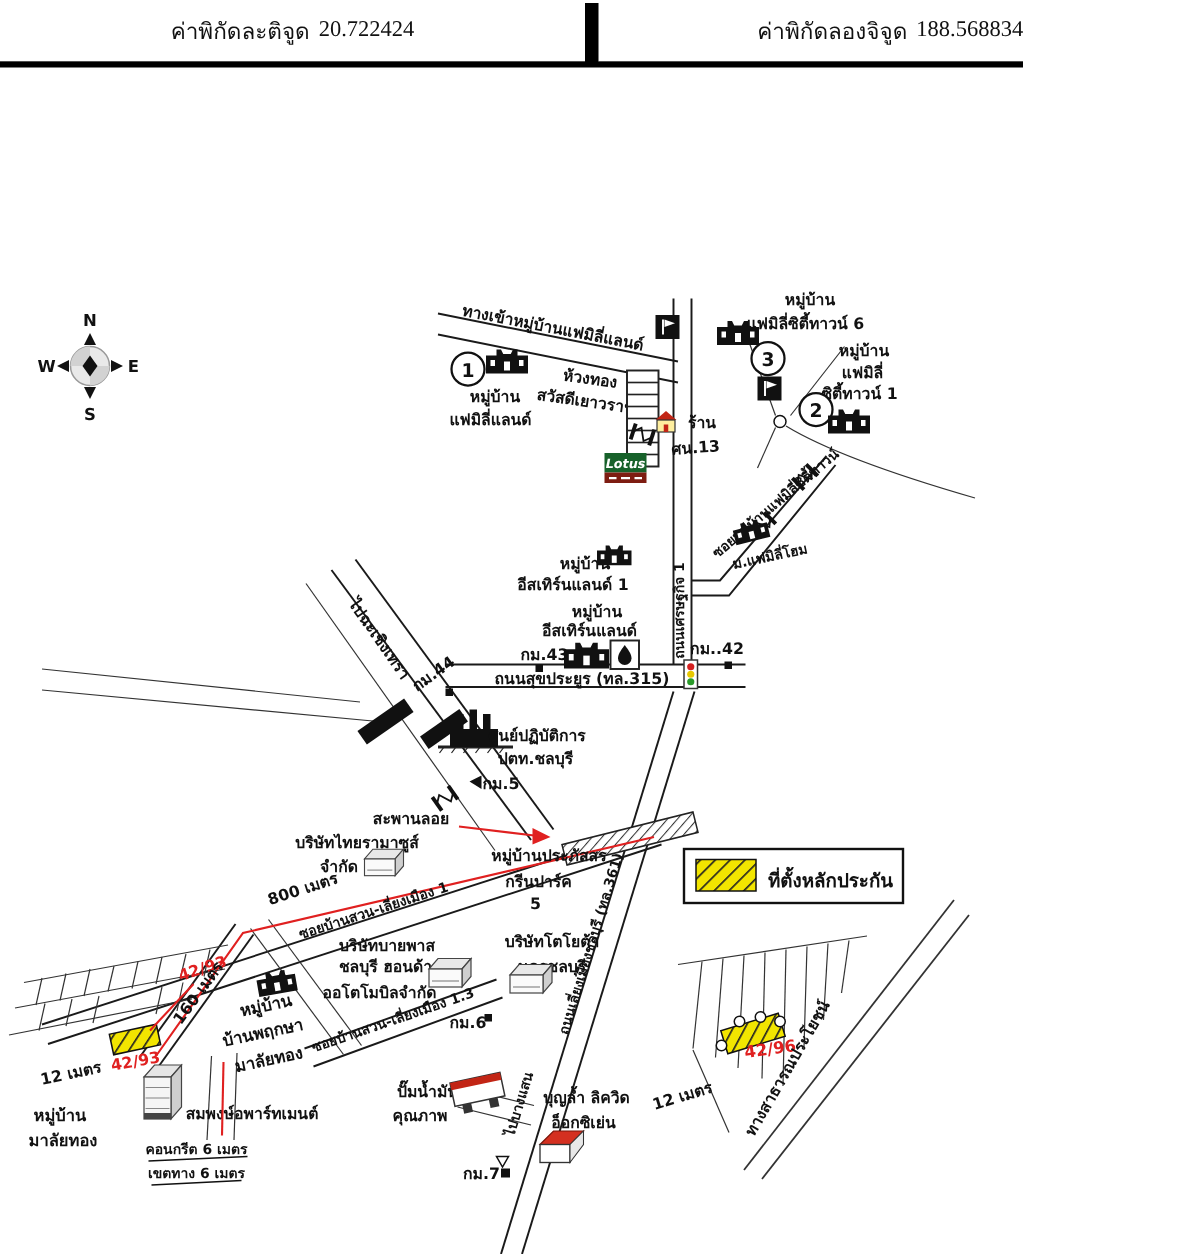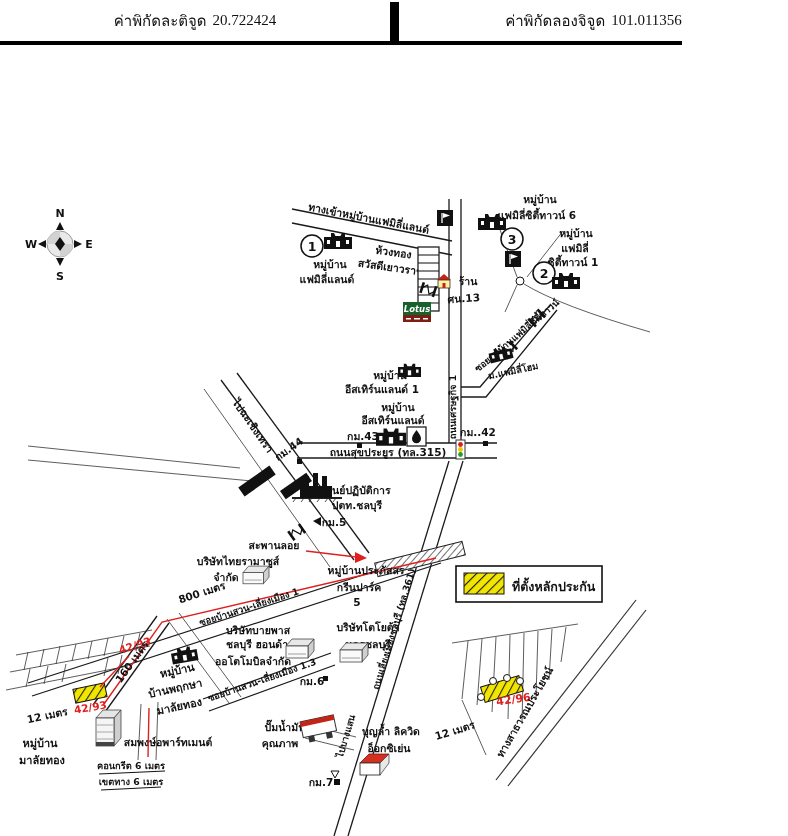--- a/index.html
+++ b/index.html
@@ -26,21 +26,21 @@
 <div class="page">
 
   <div class="hdr">
     <div class="hcell left">
       <span>ค่าพิกัดละติจูด</span>
       <span>20.722424</span>
     </div>
     <div class="hbar"></div>
     <div class="hcell right">
       <span>ค่าพิกัดลองจิจูด</span>
-      <span>101.011356</span>
+      <span>188.568834</span>
     </div>
   </div>
   <div class="hrule"></div>
 
   <svg width="788" height="836" viewBox="0 0 788 836">
     <defs>
       <pattern id="hy" width="7" height="7" patternUnits="userSpaceOnUse" patternTransform="rotate(45)">
         <rect width="7" height="7" fill="#f2e500"></rect>
         <line x1="0" y1="0" x2="0" y2="7" stroke="#222" stroke-width="2.2"></line>
       </pattern>

